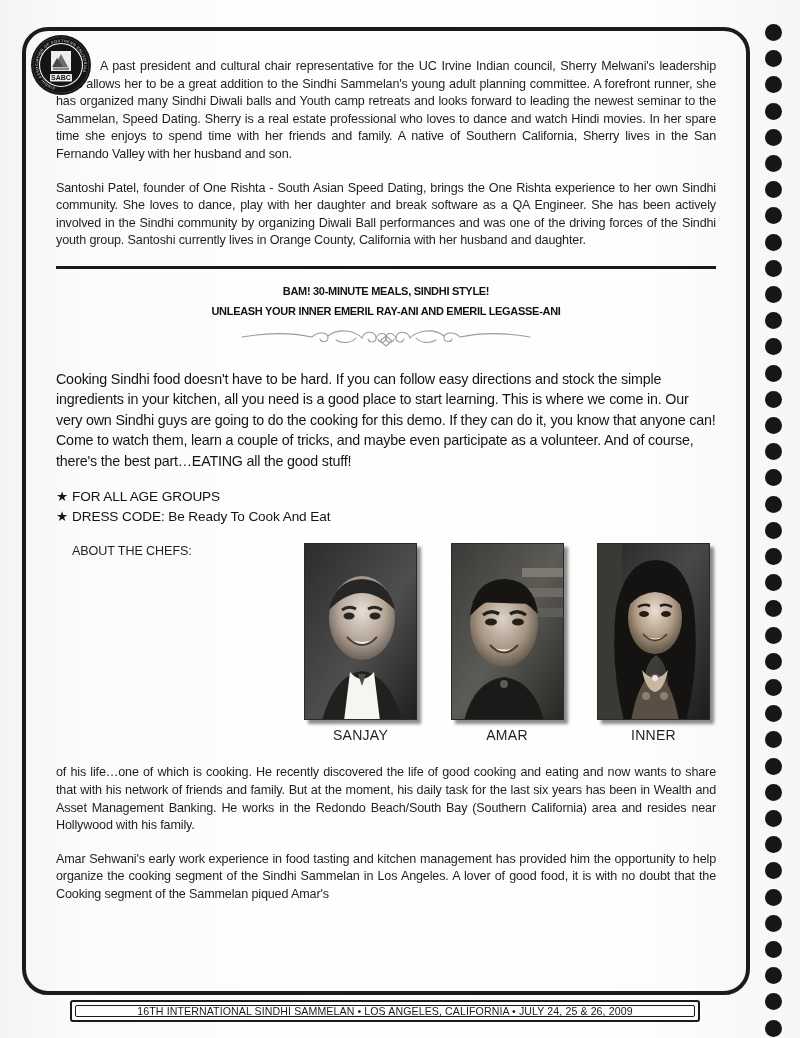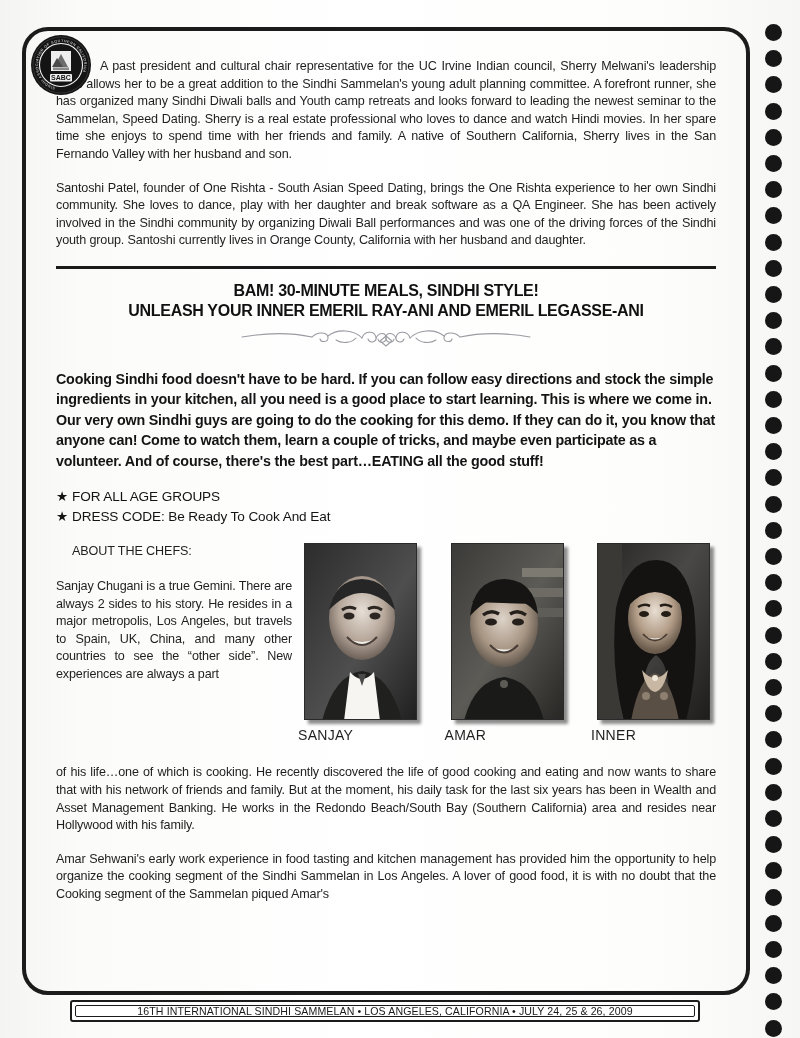--- a/index.html
+++ b/index.html
@@ -87,37 +87,37 @@
 
   hr.rule {
     border: none;
     border-top: 3px solid #1a1a1a;
     margin: 14px 0 12px 0;
   }
 
   .headline {
     text-align: center;
     font-weight: bold;
-    font-size: 16px;
+    font-size: 11px;
     line-height: 20px;
     color: #111;
     letter-spacing: -0.3px;
   }
 
   .flourish {
     text-align: center;
     margin: 4px 0 18px 0;
     line-height: 0;
   }
 
   p.lead {
     margin: 0 0 16px 0;
     font-size: 14.3px;
     line-height: 20.5px;
-    font-weight: bold;
+    font-weight: normal;
     color: #141414;
     letter-spacing: -0.2px;
   }
 
   ul.bullets {
     list-style: none;
     margin: 0 0 16px 0;
     padding: 0;
   }
   ul.bullets li {
@@ -161,20 +161,21 @@
   #photos {
     position: absolute;
     left: 242px;
     top: 0;
     width: 418px;
     display: flex;
     justify-content: space-between;
   }
   .photo-item {
     width: 125px;
+    text-align: center;
   }
   .photo-frame {
     width: 113px;
     height: 177px;
     margin: 0 auto;
     box-shadow: 4px 4px 3px rgba(0,0,0,0.45);
     border: 1px solid #2a2a2a;
     box-sizing: border-box;
     overflow: hidden;
     position: relative;
@@ -338,21 +339,20 @@
       </li>
       <li>
         <span class="star">★</span><span>DRESS CODE: Be Ready To Cook And Eat</span>
       </li>
     </ul>
 
     <div id="chefs-block">
 
       <div id="chefs-col">
         <div class="about-label">ABOUT THE CHEFS:</div>
-        <p class="narrow">Sanjay Chugani is a true Gemini. There are always 2 sides to his story. He resides in a major metropolis, Los Angeles, but travels to Spain, UK, China, and many other countries to see the “other side”. New experiences are always a part</p>
       </div>
 
       <div id="photos">
 
         <div class="photo-item">
           <div class="photo-frame">
             <svg viewBox="0 0 113 177" width="113" height="177" preserveAspectRatio="none" aria-hidden="true">
               <defs>
                 <linearGradient id="bgA" x1="0" y1="0" x2="1" y2="1">
                   <stop offset="0%" stop-color="#2c2c2c"></stop>

